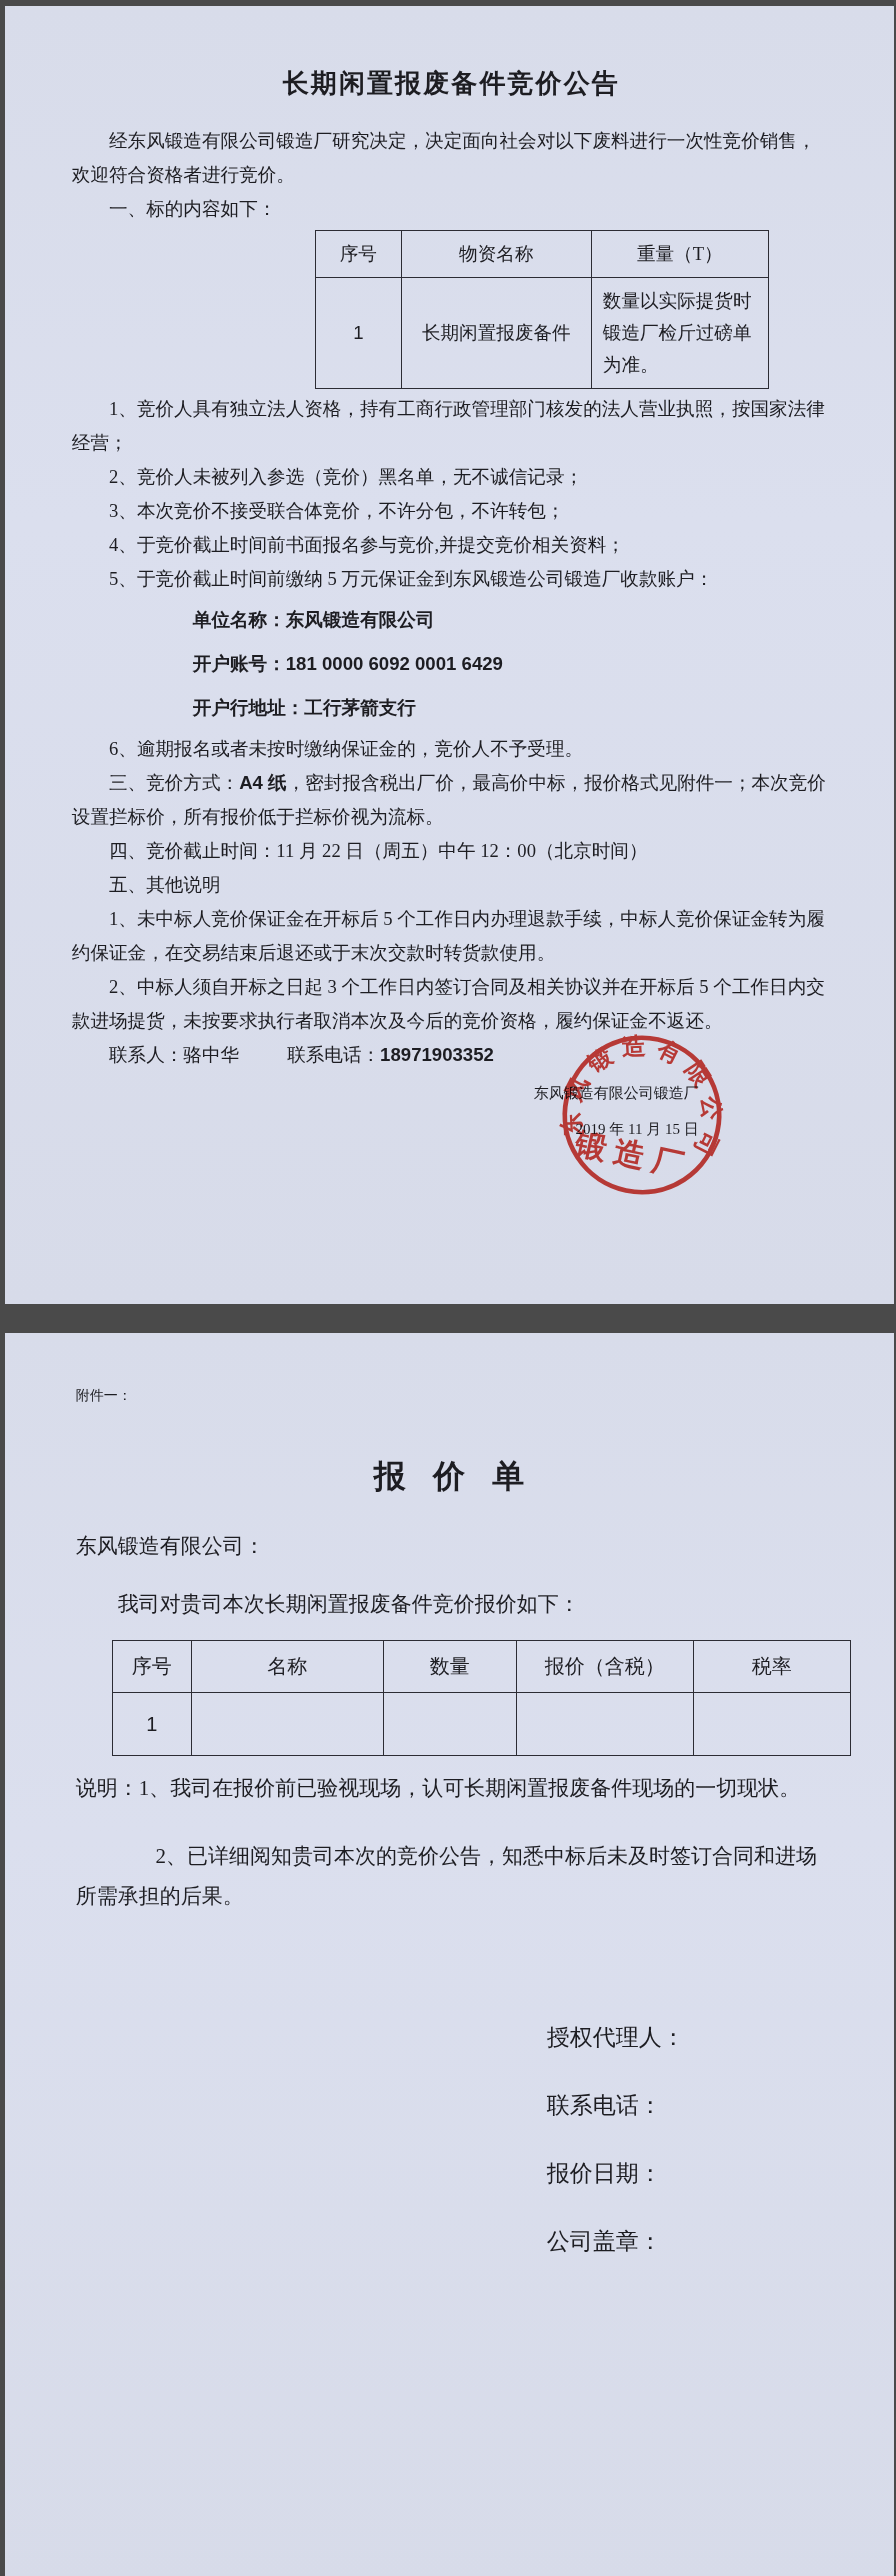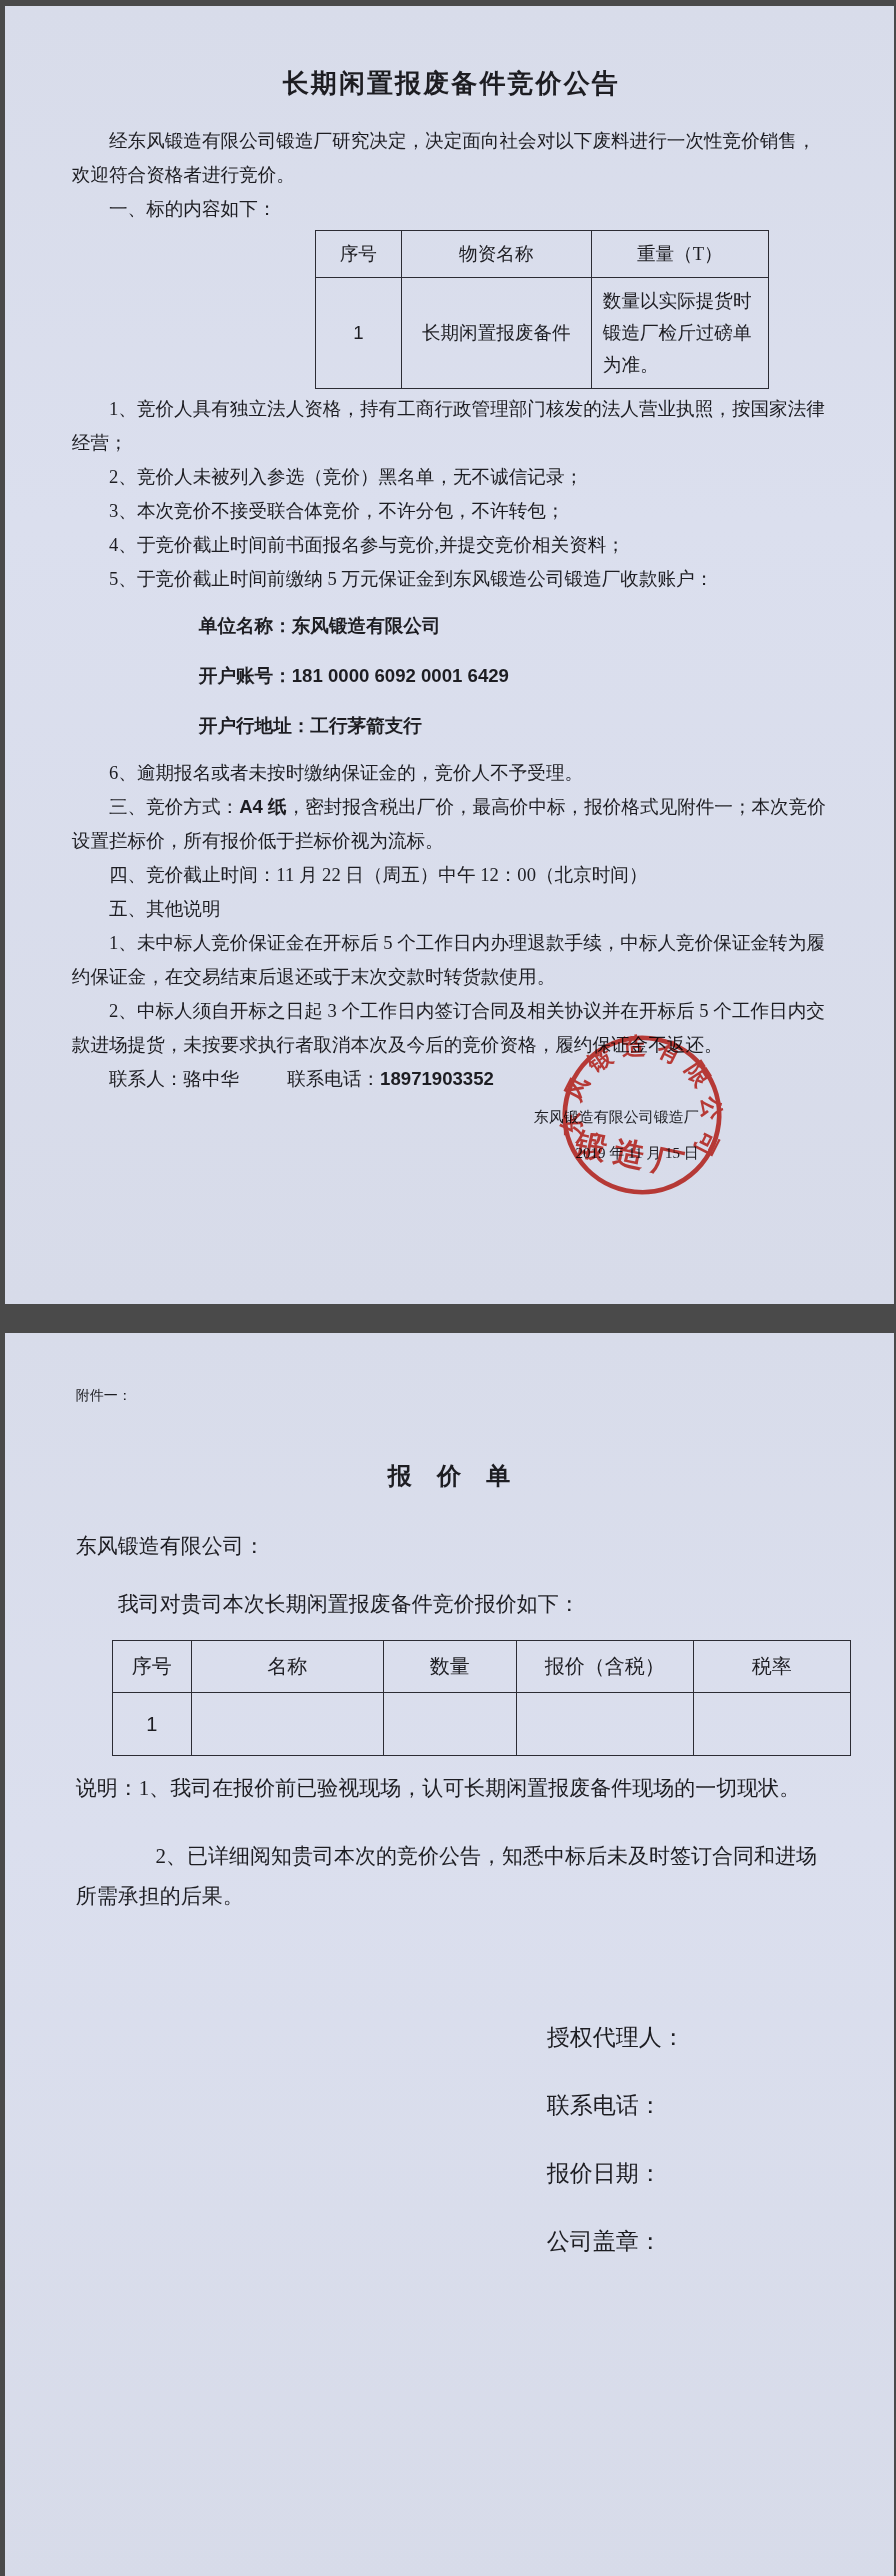--- a/index.html
+++ b/index.html
@@ -51,21 +51,21 @@
     vertical-align:middle;
   }
   .bid-table thead th{height:41px;}
   .bid-table .row-h{height:98px;}
   .bid-table .left-cell{text-align:left;line-height:32px;padding:6.9px 11px;}
   .account{
     margin:4.1px 0 4.1px 117px;
     font-weight:700;
     line-height:40px;
   }
-  .account p{margin:10px;}
+  .account p{margin:4px;}
   .num{font-family:"Liberation Sans","DejaVu Sans",sans-serif;font-weight:700;}
   .bold{font-weight:700;}
   .contact-gap{margin-left:48px;}
   .sign-block{
     text-align:right;
     padding-right:132px;
     font-size:15px;
     line-height:36px;
     margin-top:2.7px;
   }
@@ -80,21 +80,21 @@
     opacity:.88;
     mix-blend-mode:multiply;
     pointer-events:none;
   }
 
   
   .p2-body{font-size:21px;line-height:40px;width:742px;}
   .attach-label{margin:0;font-size:14px;}
   .quote-title{
     text-align:center;
-    font-size:24px;
+    font-size:32px;
     font-weight:700;
     letter-spacing:9.6px;
     margin:40px 0 0 0;
     width:756px;
   }
   .addressee{margin:30px 0 0 0;text-indent:0;}
   .p2-intro{margin:18px 0 0 0;text-indent:2em;}
   .quote-table{
     border-collapse:collapse;
     margin:16.5px 0 0 36px;

